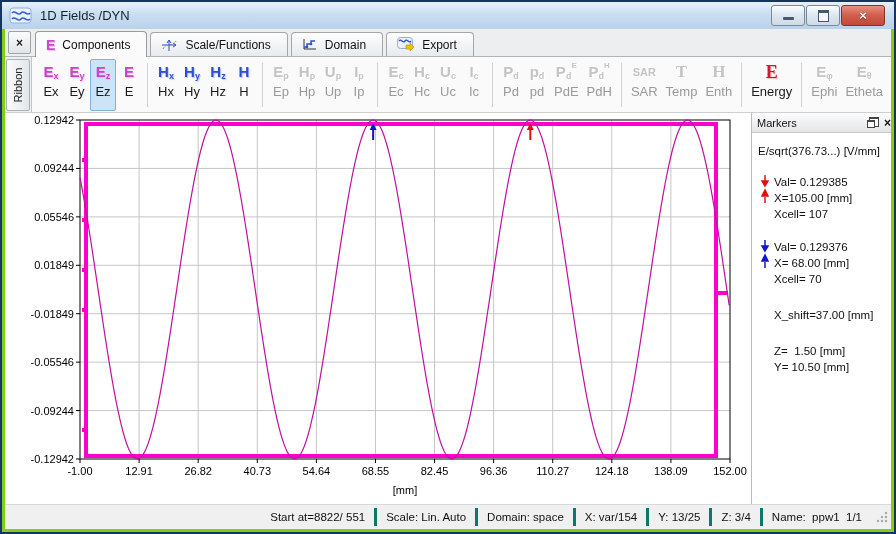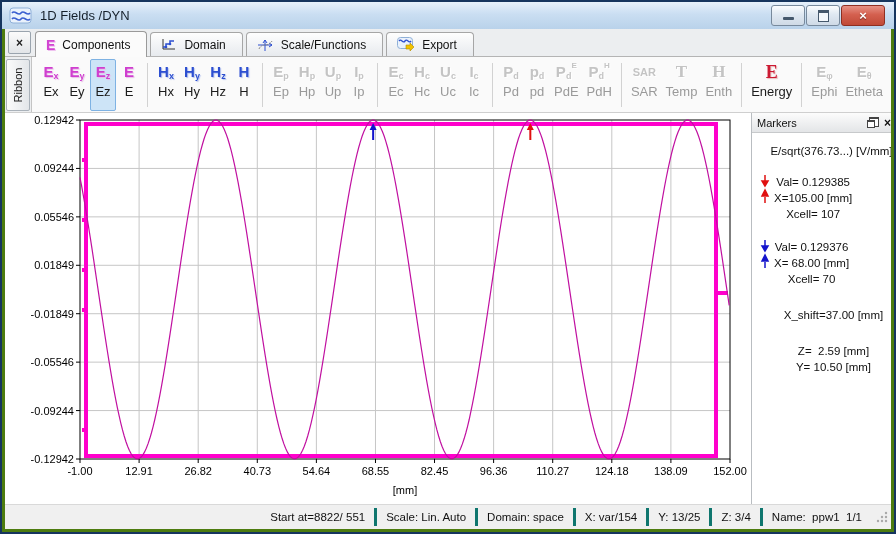--- a/index.html
+++ b/index.html
@@ -1,17 +1,17 @@
 <!DOCTYPE html>
 <html><head>
 <meta charset="utf-8">
 <style>
   html,body{margin:0;padding:0;width:896px;height:534px;overflow:hidden;
     font-family:"Liberation Sans",sans-serif;background:#dfe9f5;}
-  .window{position:absolute;inset:0;border:2px solid #16355e;background:#4d7c0f;
+  .window{position:absolute;inset:0;border:2px solid #16355e;background:#84cc16;
     box-sizing:border-box;display:flex;flex-direction:column;}
   
   .titlebar{height:27px;flex:0 0 27px;display:flex;align-items:center;padding:0 7px;
     background:linear-gradient(#e7f1fb,#cadef2 45%,#b9d2ea);}
   .title-icon{width:24px;height:18px;margin-right:7px;flex:0 0 auto;}
   .title-text{font-size:13px;color:#15202b;}
   .winbtns{margin-left:auto;display:flex;gap:1px;padding-right:2px;}
   .wbtn{width:32px;height:19px;border:1px solid #77899c;border-radius:3px;
     background:linear-gradient(#fbfdfe,#dfe8f2 45%,#cfdae6);display:flex;align-items:center;justify-content:center;}
   .wbtn.close{width:42px;background:linear-gradient(#e69286,#d4604f 45%,#c04a38);border-color:#8e2f22;}
@@ -53,30 +53,30 @@
   .st-energy .gmain{color:#cc1a33;font-family:"Liberation Serif",serif;font-size:18px;text-shadow:1px 1px 1px #e8b9b9;}
   .st-serif .gmain{font-family:"Liberation Serif",serif;font-size:17px;}
   .st-sar .gmain{font-size:11px;letter-spacing:0;}
   .disabled .gmain,.disabled .gsub,.disabled .gsup{color:#c4c4c4;text-shadow:1px 1px 0 #ffffff;}
   .disabled .rlabel{color:#9a9a9a;}
   
   .content{flex:1;display:flex;overflow:hidden;background:#fff;}
   .plotwrap{flex:1;position:relative;}
   svg text{font-family:"Liberation Sans",sans-serif;font-size:11px;fill:#000;}
   
-  .markers-panel{width:143px;flex:0 0 143px;border-left:1px solid #b9bdc1;display:flex;flex-direction:column;text-align:center;}
+  .markers-panel{width:143px;flex:0 0 143px;border-left:1px solid #b9bdc1;display:flex;flex-direction:column;}
   .mp-title{height:19px;flex:0 0 19px;display:flex;align-items:center;padding:0 4px 0 5px;
     background:linear-gradient(#fcfcfc,#e3e5e7);border-bottom:1px solid #c7c9cb;font-size:11px;color:#111;}
   .mp-title .sp{flex:1;}
   .mp-float{width:12px;height:11px;margin-right:5px;position:relative;}
   .mp-float:before{content:"";position:absolute;right:0;top:0;width:8px;height:7px;border:1px solid #444;border-top:2px solid #444;background:#fff;}
   .mp-float:after{content:"";position:absolute;left:0;bottom:0;width:6px;height:5px;border:1px solid #444;border-top:2px solid #444;background:#fff;}
   .mp-close{font-weight:bold;font-size:12px;color:#111;line-height:12px;}
   .mp-body{flex:1;font-size:11.5px;color:#101010;padding:12px 2px 0 6px;}
-  .mp-header{margin-left:12px;white-space:pre;}
+  .mp-header{white-space:pre;}
   .mp-entry{display:flex;gap:3px;margin:17px 0 0 1px;}
   .mp-lines div{line-height:16px;white-space:pre;}
   .mp-extra{margin:22px 0 6px 16px;white-space:pre;}
   .mp-coords{margin:22px 0 0 16px;}
   .mp-coords div{line-height:16px;white-space:pre;}
   
   .statusbar{height:24px;flex:0 0 24px;background:#f0f0f0;border-top:1px solid #d9d9d9;
     display:flex;align-items:center;justify-content:flex-end;padding-right:20px;position:relative;}
   .sfield{font-size:11.5px;color:#111;padding:3px 9px;border-left:3px solid #0f766e;white-space:pre;}
   .sfield:first-child{border-left:none;}
@@ -113,38 +113,38 @@
       <span class="ribbon-close">×</span>
       <span id="tabs" style="display:flex;align-items:flex-end;">
           <span class="tab selected">
             <span class="tabicon">
               <span class="tab-e">E</span>
             </span>
             <span class="tablabel">Components</span>
           </span>
           <span class="tab">
             <span class="tabicon">
+              <svg width="17" height="14" viewBox="0 0 17 14">
+                <path d="M8,13 V2 M8,2 l-2,3 M8,2 l2,3" stroke="#2d4fd0" fill="none"></path>
+                <path d="M1,7 H15 M15,7 l-3,-2 M15,7 l-3,2" stroke="#2d4fd0" fill="none"></path>
+                <path d="M2,11 C5,4 11,10 15,3" stroke="#888" fill="none" stroke-dasharray="2 1"></path>
+              </svg>
+            </span>
+            <span class="tablabel">Scale/Functions</span>
+          </span>
+          <span class="tab">
+            <span class="tabicon">
               <svg width="16" height="14" viewBox="0 0 16 14">
                 <path d="M2,1 V11 H14" stroke="#333" fill="none"></path>
                 <path d="M2,9 h3 v-3 h4 v-3 h4" stroke="#2d4fd0" fill="none" stroke-width="1.5"></path>
                 <circle cx="5" cy="9" r="1.3" fill="#2d4fd0"></circle>
                 <circle cx="9" cy="6" r="1.3" fill="#2d4fd0"></circle>
               </svg>
             </span>
             <span class="tablabel">Domain</span>
-          </span>
-          <span class="tab">
-            <span class="tabicon">
-              <svg width="17" height="14" viewBox="0 0 17 14">
-                <path d="M8,13 V2 M8,2 l-2,3 M8,2 l2,3" stroke="#2d4fd0" fill="none"></path>
-                <path d="M1,7 H15 M15,7 l-3,-2 M15,7 l-3,2" stroke="#2d4fd0" fill="none"></path>
-                <path d="M2,11 C5,4 11,10 15,3" stroke="#888" fill="none" stroke-dasharray="2 1"></path>
-              </svg>
-            </span>
-            <span class="tablabel">Scale/Functions</span>
           </span>
           <span class="tab">
             <span class="tabicon">
               <svg width="18" height="15" viewBox="0 0 18 15">
                 <rect x="0.5" y="0.5" width="15" height="11" rx="3" fill="#eaf2fc" stroke="#8fb0d8"></rect>
                 <path d="M2,4 C4,1 6,7 8,4 C10,1 12,7 14,4" fill="none" stroke="#2d4fd0" stroke-width="1.4"></path>
                 <path d="M9,8 h4 v-2 l4,4 -4,4 v-2 h-4 z" fill="#f2c200" stroke="#b08900" stroke-width="0.6"></path>
               </svg>
             </span>
             <span class="tablabel">Export</span>
@@ -468,21 +468,21 @@
                 </svg>
                 <div class="mp-lines">
                   <div>Val= 0.129376</div>
                   <div>X= 68.00 [mm]</div>
                   <div>Xcell= 70</div>
                 </div>
               </div>
             </div>
           <div class="mp-extra">X_shift=37.00 [mm]</div>
           <div class="mp-coords" id="mp-coords">
-              <div>Z=  2.59 [mm]</div>
+              <div>Z=  1.50 [mm]</div>
               <div>Y= 10.50 [mm]</div>
             </div>
         </div>
       </div>
     </div>
 
     <div class="statusbar" id="statusbar">
         <span class="sfield">Start at=8822/ 551</span>
         <span class="sfield">Scale: Lin. Auto</span>
         <span class="sfield">Domain: space</span>

